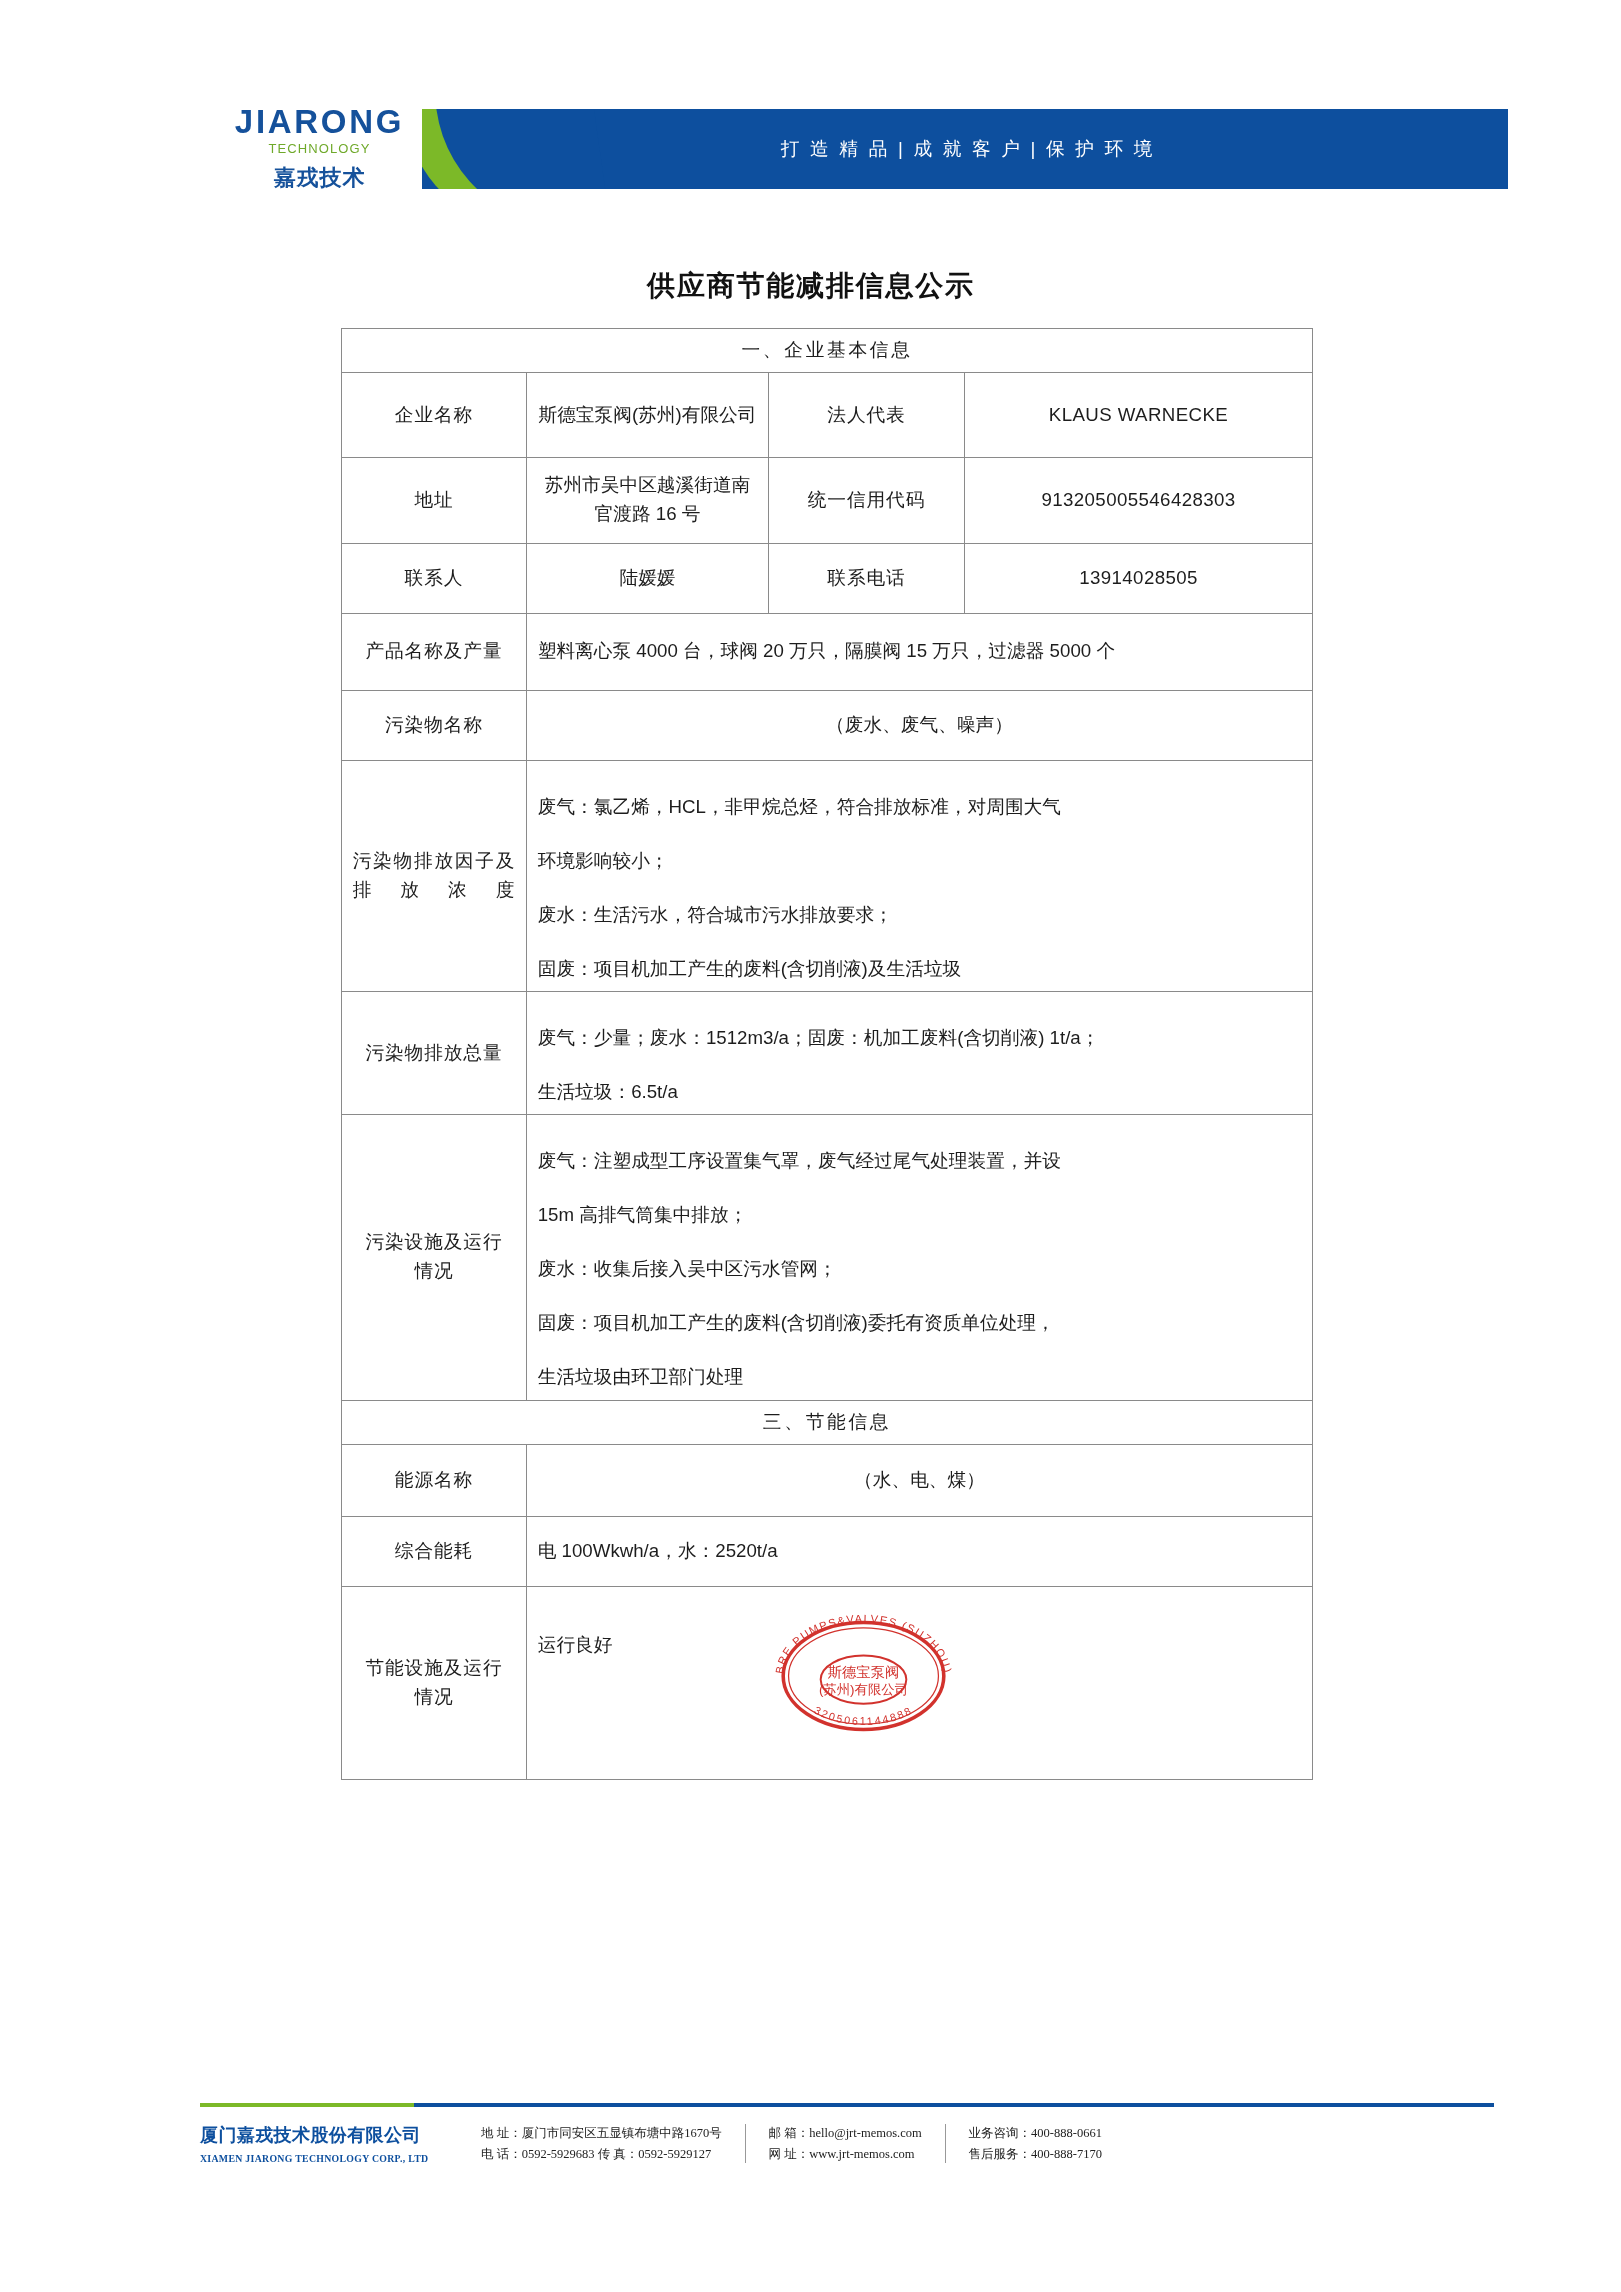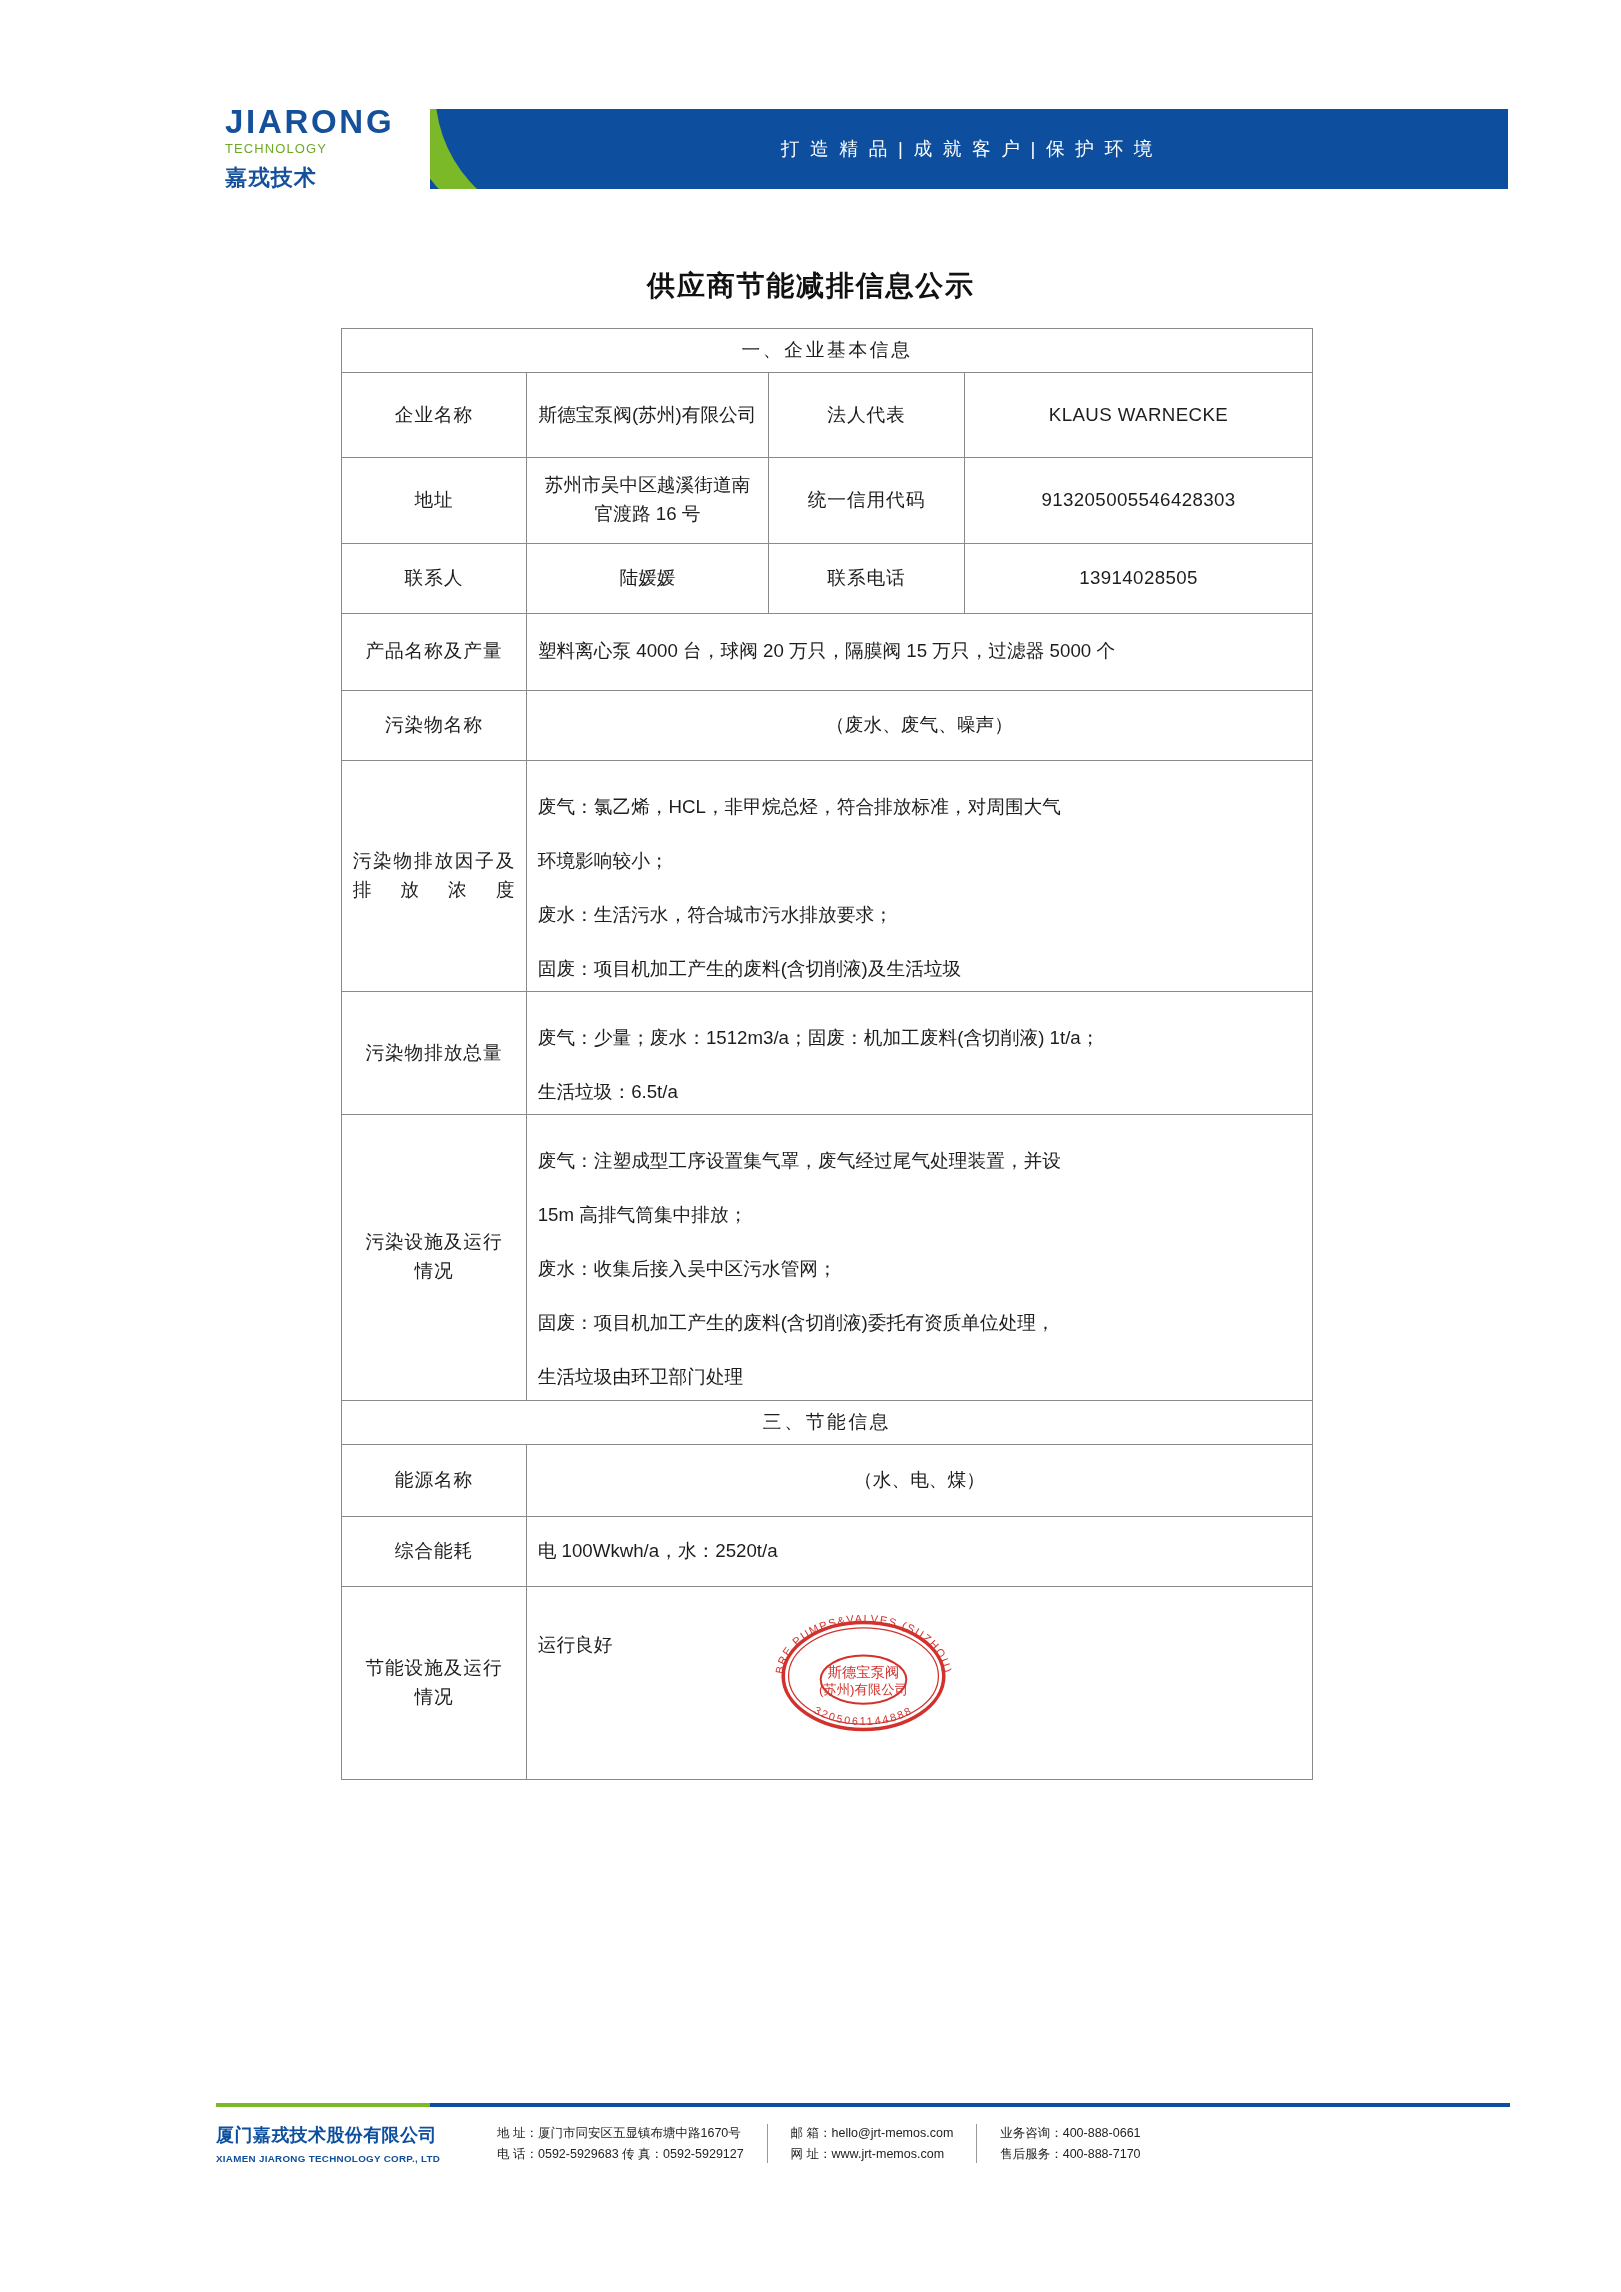--- a/index.html
+++ b/index.html
@@ -19,28 +19,28 @@
   
   .header {
     position: absolute;
     top: 109px;
     left: 217px;
     width: 1291px;
     height: 80px;
   }
   .header-logo {
     position: absolute;
-    left: 8px;
+    left: 0;
     top: 0;
     width: 205px;
     height: 80px;
     display: flex;
     flex-direction: column;
     justify-content: center;
-    align-items: flex-start;
+    align-items: center;
     background: #ffffff;
     z-index: 4;
   }
   .logo-main {
     color: #15519b;
     font-size: 33px;
     letter-spacing: 2.7px;
     font-weight: bold;
     font-family: "Liberation Sans", sans-serif;
     line-height: 1;
@@ -173,23 +173,24 @@
     top: 14.3px;
     width: 207px;
     height: 150px;
     pointer-events: none;
   }
   .stamp svg { display: block; }
 
   
   .footer {
     position: absolute;
-    left: 216px;
+    left: 200px;
     top: 2103px;
     width: 1294px;
+    font-family: Liberation Serif, serif;
   }
   .footer-rule {
     position: relative;
     height: 3.6px;
     width: 100%;
     background: #0d4f9e;
   }
   .footer-rule:before {
     content: "";
     position: absolute;

